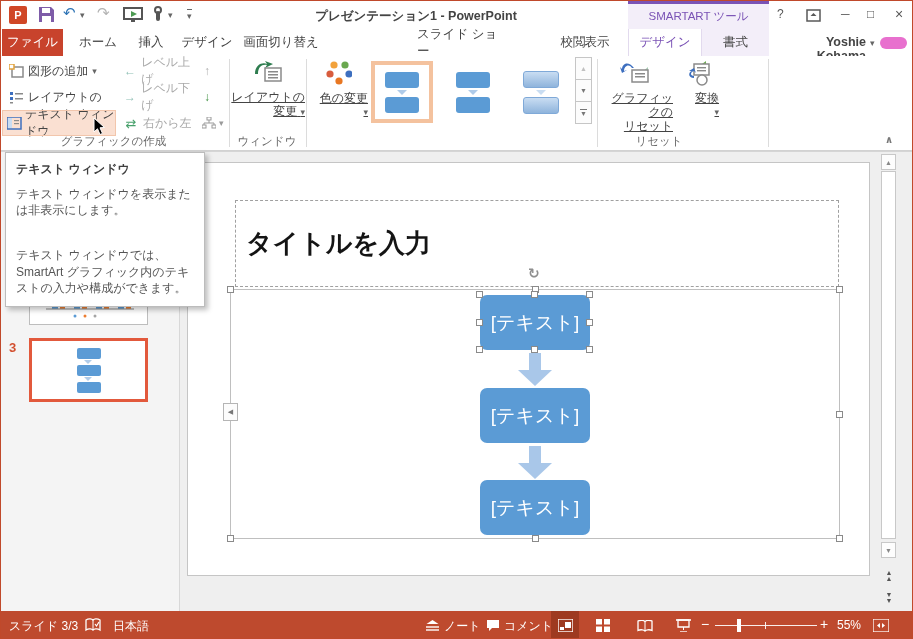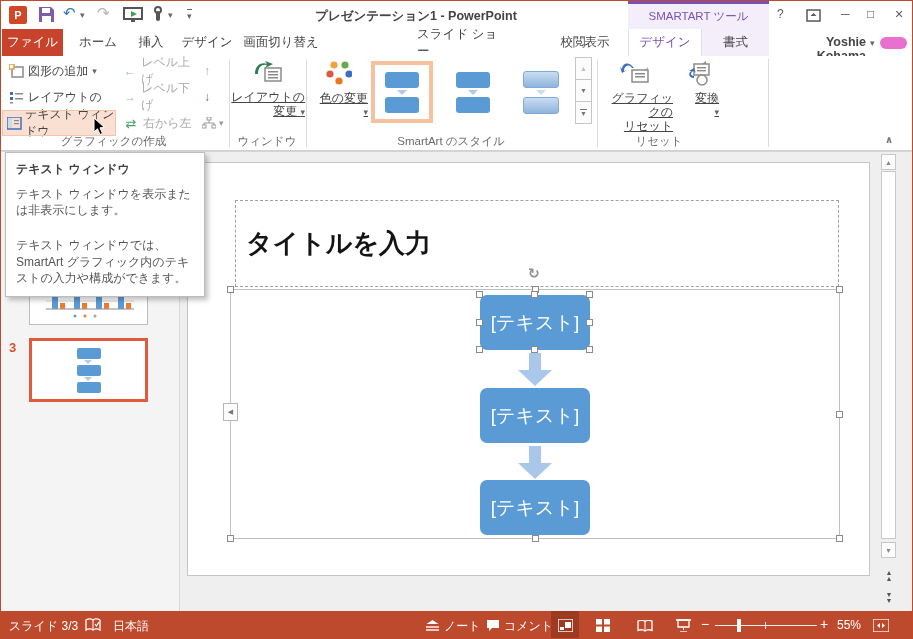--- a/index.html
+++ b/index.html
@@ -266,21 +266,20 @@
         <div class="mini-box" style="width:36px;height:17px;background:linear-gradient(180deg,#C9DDF2,#8FB4DC);border:1px solid #7FA9D8;"></div>
       </div>
       <div class="scroll3">
         <div class="c" style="color:#C0C0C0;">▲</div>
         <div class="c">▼</div>
         <div class="c" style="border-top-width:1px;">
             <span style="border-top:1px solid #777;">▼</span>
           </div>
       </div>
     </div>
-    <div class="glabel" style="left:307px;width:286px;">SmartArt のスタイル</div>
     <div class="rsep" style="left:596px;"></div>
 
     <div class="bigbtn" style="left:600px;top:4px;width:72px;">
       <div style="display:flex;justify-content:center;margin-bottom:5px;">
         <svg width="34" height="26">
             <path d="M20 14 l8 -7 v14 z" fill="#A8CBB4"></path>
             <rect x="12" y="10" width="16" height="12" fill="#fff" stroke="#8A8A8A" stroke-width="1.5"></rect>
             <rect x="15" y="13" width="10" height="1.5" fill="#8A8A8A"></rect>
             <rect x="15" y="16" width="10" height="1.5" fill="#8A8A8A"></rect>
             <path d="M14 8 C8 0 2 4 2 9 l-2 -2 2 6 5 -3 -3 1 C4 6 9 3 12 8 z" fill="#3D6FBF"></path>
@@ -402,21 +401,21 @@
     </div>
     <div class="dbl" style="top:440px;">
       <div>▼</div>
         <div>▼</div>
     </div>
   </div>
 
   <div class="tooltip">
     <div class="tt">テキスト ウィンドウ</div>
     <p>テキスト ウィンドウを表示または非表示にします。</p>
-    <p style="margin-top:19px;">テキスト ウィンドウでは、SmartArt グラフィック内のテキストの入力や構成ができます。</p>
+    <p style="margin-top:29px;">テキスト ウィンドウでは、SmartArt グラフィック内のテキストの入力や構成ができます。</p>
   </div>
 
   <div class="statusbar">
     <div class="st" style="left:8px;">スライド 3/3</div>
     <div class="abs" style="left:84px;top:7px;">
       <svg width="17" height="14">
           <path d="M1 2 C4 0 7 1 8 2 C9 1 12 0 15 2 v10 C12 10 9 11 8 12 C7 11 4 10 1 12 z" fill="none" stroke="#fff" stroke-width="1.3"></path>
           <line x1="8" y1="2" x2="8" y2="12" stroke="#fff"></line>
           <path d="M10 6 l1.5 2 2.5 -4" fill="none" stroke="#fff" stroke-width="1.2"></path>
         </svg>

